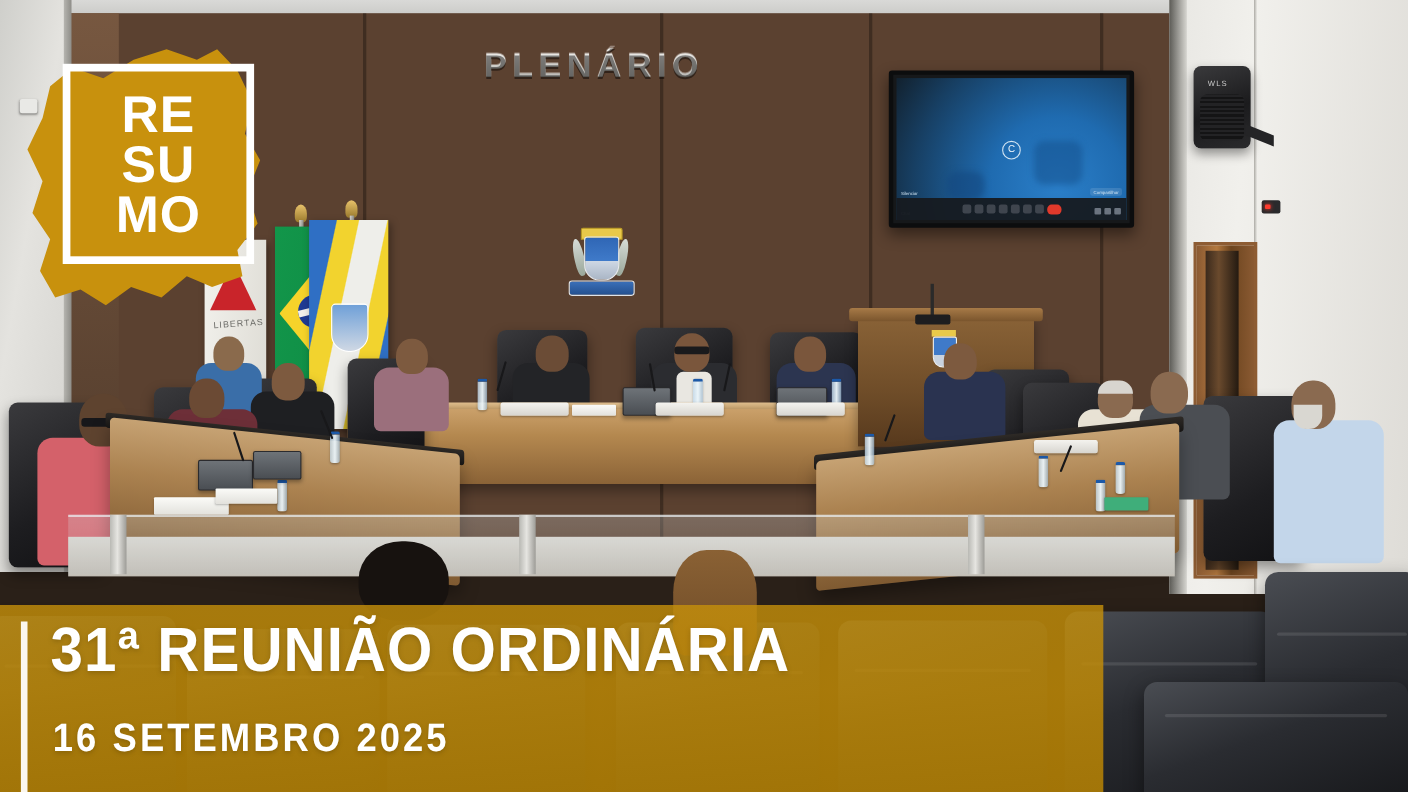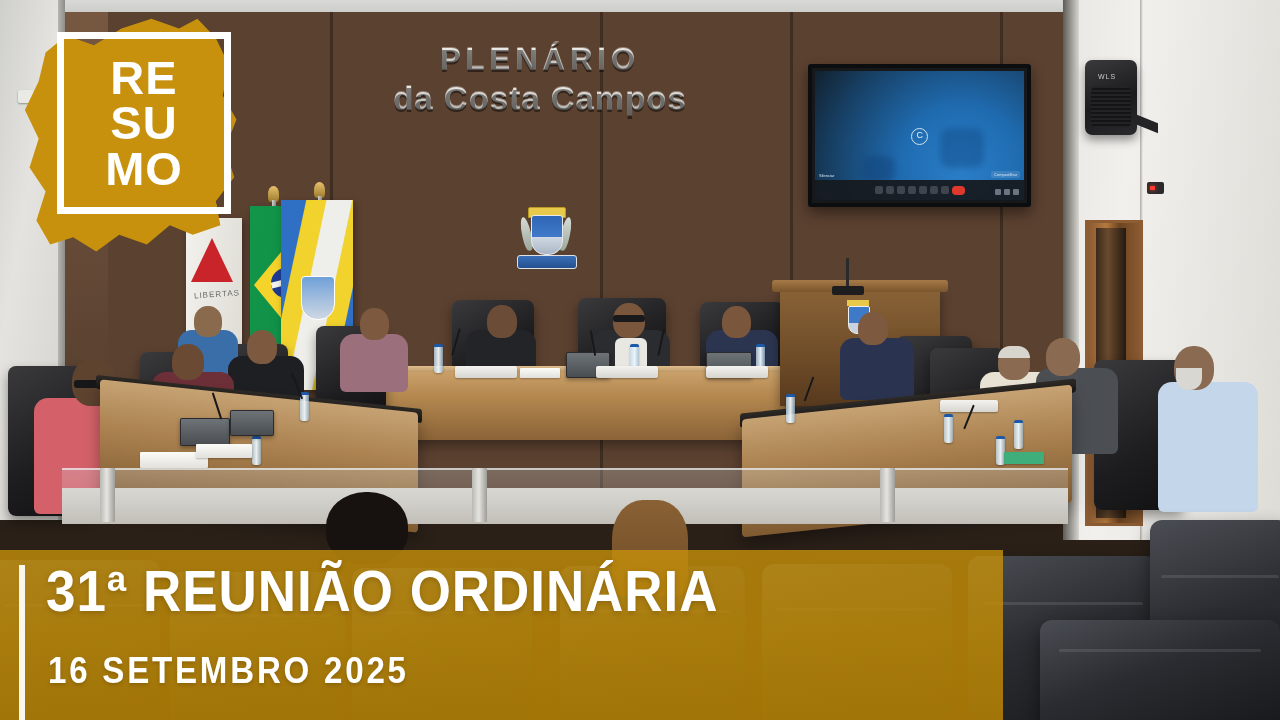--- a/index.html
+++ b/index.html
@@ -204,21 +204,21 @@
   .papers{background:linear-gradient(180deg,#fbfbf8,#e2e1dc);border-radius:1px;
     box-shadow:0 1px 2px rgba(0,0,0,.25);}
 
   
   .aud-chair{background:linear-gradient(160deg,#4a4d53 0%,#2a2c31 45%,#17181b 100%);
     border-radius:12px 12px 4px 4px;box-shadow:0 8px 18px rgba(0,0,0,.45);}
   .aud-chair::after{content:"";position:absolute;left:8%;top:26%;right:8%;height:3px;
     background:rgba(255,255,255,.10);border-radius:2px;}
 
   
-  .badge{left:18px;top:14px;width:230px;height:240px;text-decoration:underline;}
+  .badge{left:18px;top:40px;width:230px;height:240px;text-decoration:underline;}
   .blob{position:absolute;left:0;top:0;width:230px;height:240px;background:#c8910d;
     clip-path:polygon(
       12% 16%, 21% 9%, 33% 13%, 45% 6%, 58% 2%, 70% 6%, 78% 2%, 86% 10%,
       92% 22%, 89% 34%, 95% 44%, 90% 56%, 94% 68%, 86% 78%, 88% 88%, 76% 92%,
       66% 88%, 56% 96%, 44% 92%, 34% 99%, 24% 93%, 14% 96%, 8% 86%,
       12% 74%, 5% 64%, 9% 52%, 3% 40%, 9% 28%);}
   .badge-frame{position:absolute;left:39px;top:18px;width:174px;height:182px;
     border:7px solid #ffffff;box-sizing:border-box;}
   .badge-text{position:absolute;left:39px;top:18px;width:174px;height:182px;
     display:flex;flex-direction:column;align-items:center;justify-content:center;gap:0px;}
@@ -265,21 +265,20 @@
     <div class="logo">WLS</div>
     <div class="grill"></div>
   </div>
   <div class="layer speaker-arm"></div>
   <div class="layer dev-led"></div>
   <div class="layer door"></div>
   <div class="layer door-inner"></div>
 
   <div class="layer sign">
     <div class="l1">PLENÁRIO</div>
-    <div class="l3">da Costa Campos</div>
   </div>
 
   <div class="layer arms">
     <div class="leafL"></div>
     <div class="leafR"></div>
     <div class="crown"></div>
     <div class="shield"></div>
     <div class="ribbon"></div>
   </div>
 

